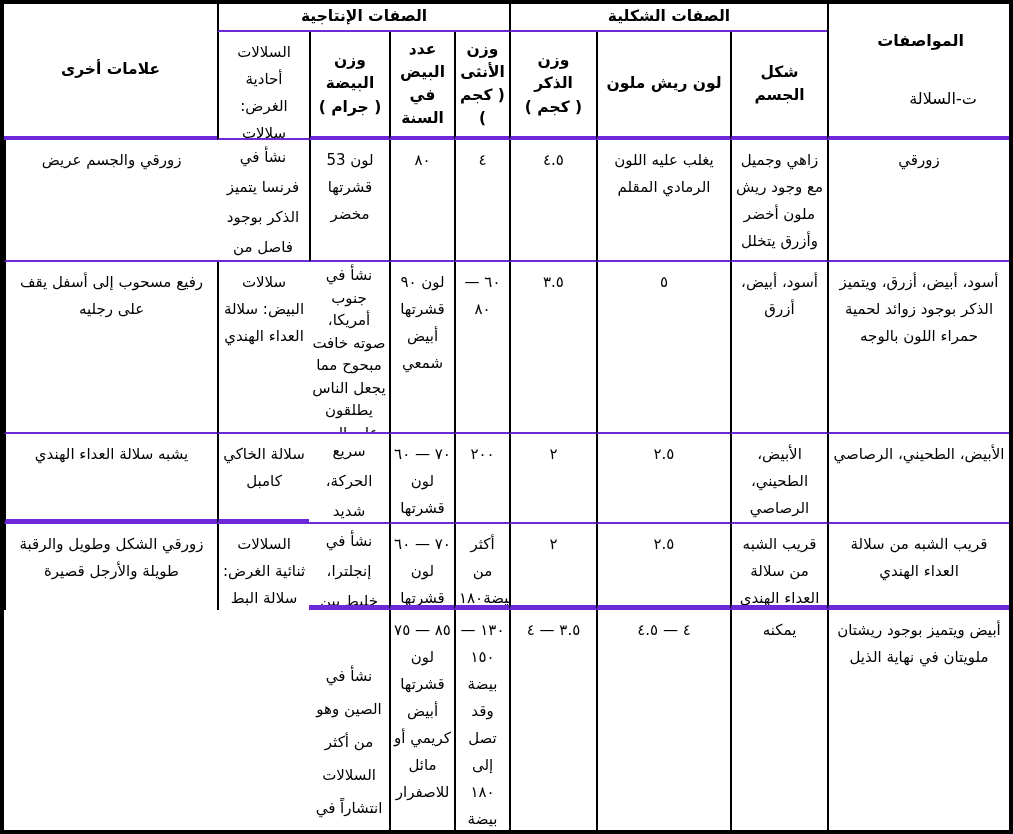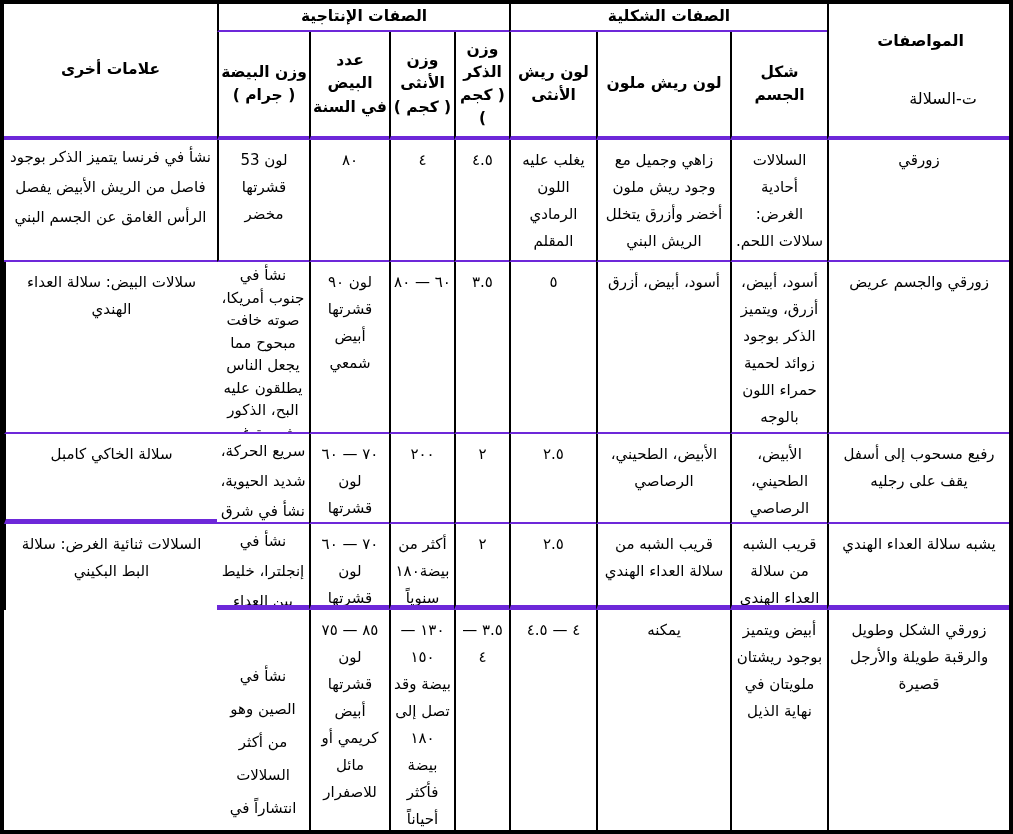--- a/index.html
+++ b/index.html
@@ -84,33 +84,32 @@
           <span dir="rtl">ت-</span>
         </div>
       </div>
     </div>
     <div class="c hd g-morph">الصفات الشكلية</div>
     <div class="c hd g-prod">الصفات الإنتاجية</div>
     <div class="c hd hsep noL g-marks">علامات أخرى</div>
 
     <div class="c hd hsep r2">شكل الجسم</div>
     <div class="c hd hsep r2">لون ريش ملون</div>
-    <div class="c hd hsep r2">لون ريش الأنثى</div>
     <div class="c hd hsep r2">وزن
 الذكر
 ( كجم )</div>
     <div class="c hd hsep r2">وزن الأنثى
 ( كجم )</div>
     <div class="c hd hsep r2">عدد البيض
 في السنة</div>
     <div class="c hd hsep r2">وزن البيضة
 ( جرام )</div>
 
+    <div class="c d">السلالات أحادية الغرض: سلالات اللحم. سلالة بط الروان</div>
     <div class="c d">زورقي</div>
-    <div class="c d">السلالات أحادية الغرض: سلالات اللحم. سلالة بط الروان</div>
     <div class="c d">زاهي وجميل مع وجود ريش ملون أخضر وأزرق يتخلل الريش البني</div>
     <div class="c d">يغلب عليه اللون الرمادي المقلم</div>
     <div class="c d">٤.٥</div>
     <div class="c d">٤</div>
     <div class="c d" dir="rtl">٨٠</div>
     <div class="c d" dir="ltr">53‎ لون قشرتها مخضر</div>
     <div class="c d marks noL" dir="rtl">نشأ في فرنسا يتميز الذكر بوجود فاصل من الريش الأبيض يفصل الرأس الغامق عن الجسم البني</div>
 
     <div class="c d">زورقي والجسم عريض</div>
     <div class="c d">أسود، أبيض، أزرق، ويتميز الذكر بوجود زوائد لحمية حمراء اللون بالوجه</div>

